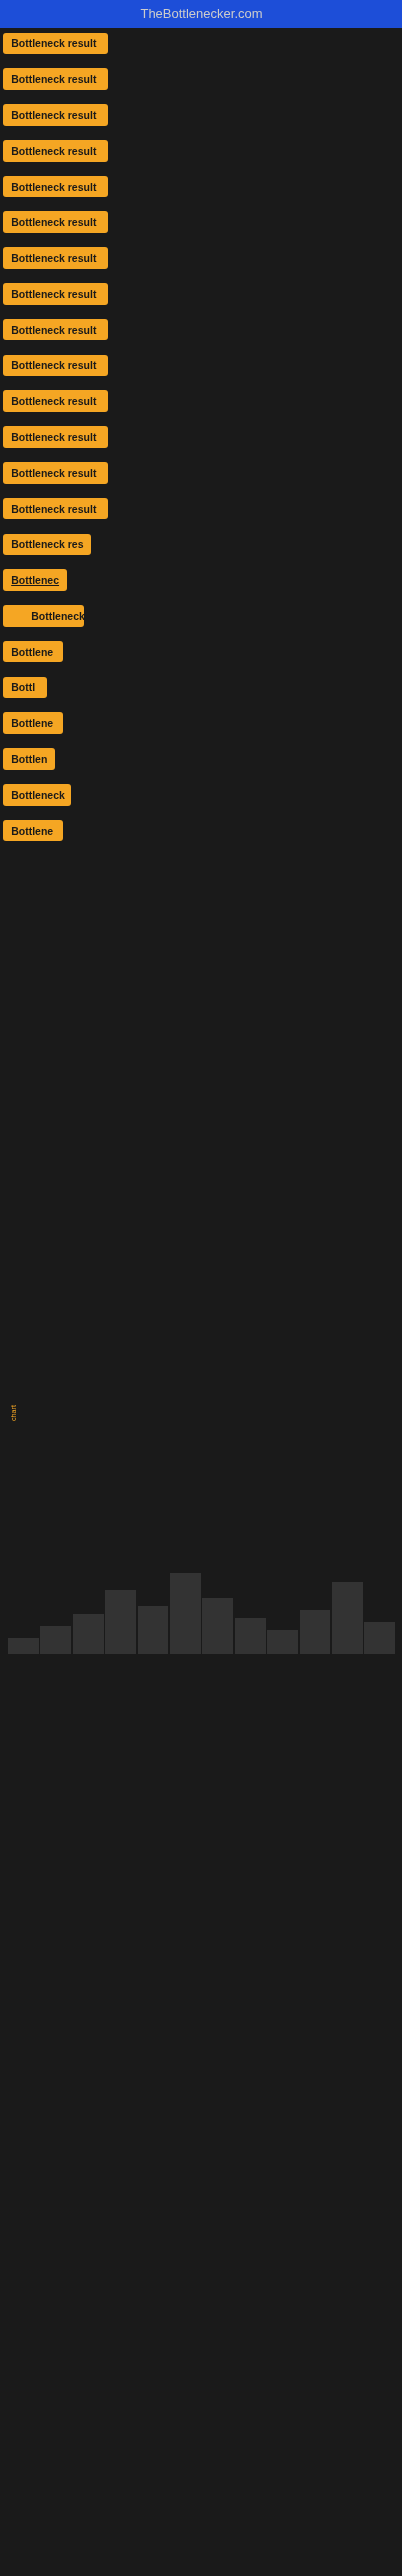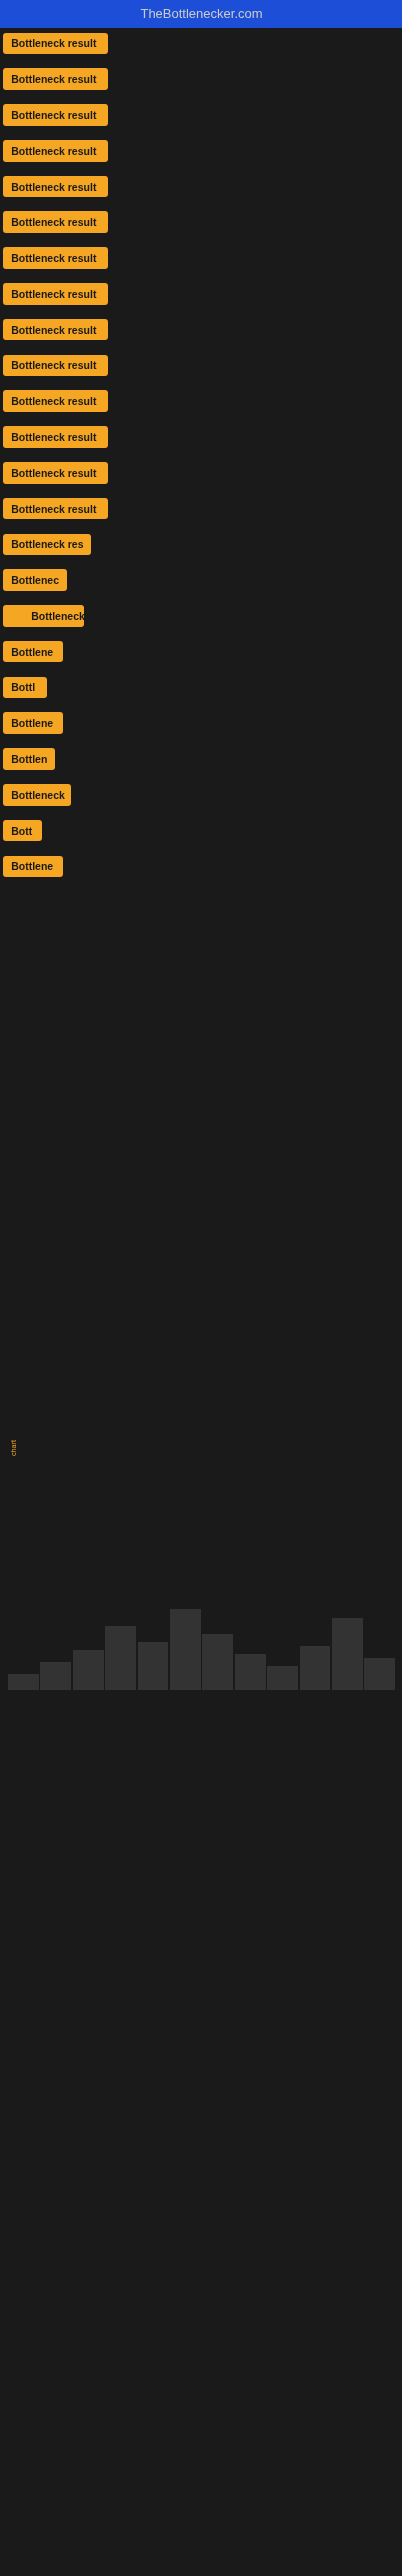--- a/index.html
+++ b/index.html
@@ -80,28 +80,27 @@
     <div class="row"><span class="bottleneck-item" style="max-width: 105px; width: 105px;">Bottleneck result</span></div>
     <div class="row"><span class="bottleneck-item" style="max-width: 105px; width: 105px;">Bottleneck result</span></div>
     <div class="row"><span class="bottleneck-item" style="max-width: 105px; width: 105px;">Bottleneck result</span></div>
     <div class="row"><span class="bottleneck-item" style="max-width: 105px; width: 105px;">Bottleneck result</span></div>
     <div class="row"><span class="bottleneck-item" style="max-width: 105px; width: 105px;">Bottleneck result</span></div>
     <div class="row"><span class="bottleneck-item" style="max-width: 105px; width: 105px;">Bottleneck result</span></div>
     <div class="row"><span class="bottleneck-item" style="max-width: 105px; width: 105px;">Bottleneck result</span></div>
     <div class="row"><span class="bottleneck-item" style="max-width: 105px; width: 105px;">Bottleneck result</span></div>
     <div class="row"><span class="bottleneck-item" style="max-width: 105px; width: 105px;">Bottleneck result</span></div>
     <div class="row"><span class="bottleneck-item" style="max-width: 89px; width: 88px;">Bottleneck res</span></div>
-    <div class="row"><span class="bottleneck-item" style="max-width: 64px; width: 64px;">Bottlenec</span></div>
+    <div class="row"><span class="bottleneck-item" style="max-width: 64px; width: 64px; text-decoration: underline;">Bottlenec</span></div>
     <div class="row"><span class="bottleneck-item" style="max-width: 81px; width: 81px; padding-left: 28px;">Bottleneck re</span></div>
     <div class="row"><span class="bottleneck-item" style="max-width: 60px; width: 60px;">Bottlene</span></div>
     <div class="row"><span class="bottleneck-item" style="max-width: 44px; width: 44px;">Bottl</span></div>
     <div class="row"><span class="bottleneck-item" style="max-width: 60px; width: 60px;">Bottlene</span></div>
     <div class="row"><span class="bottleneck-item" style="max-width: 55px; width: 52px;">Bottlen</span></div>
     <div class="row"><span class="bottleneck-item" style="max-width: 68px; width: 68px;">Bottleneck</span></div>
-    <div class="row"><span class="bottleneck-item" style="max-width: 39px; width: 39px;">Bott</span></div>
     <div class="row"><span class="bottleneck-item" style="max-width: 60px; width: 60px;">Bottlene</span></div>
   </div>
 
 <div class="chart-area">
   <div style="position: absolute; left: 6.4px; top: 50%; transform: translateY(-50%) rotate(-90deg); transform-origin: center center; color: #f5a623; font-size: 7.2px; white-space: nowrap;">chart</div>
   <div class="chart-bars">
     <div class="bar" style="height: 16px;"></div>
     <div class="bar" style="height: 28px;"></div>
     <div class="bar" style="height: 40px;"></div>
     <div class="bar" style="height: 64px;"></div>

